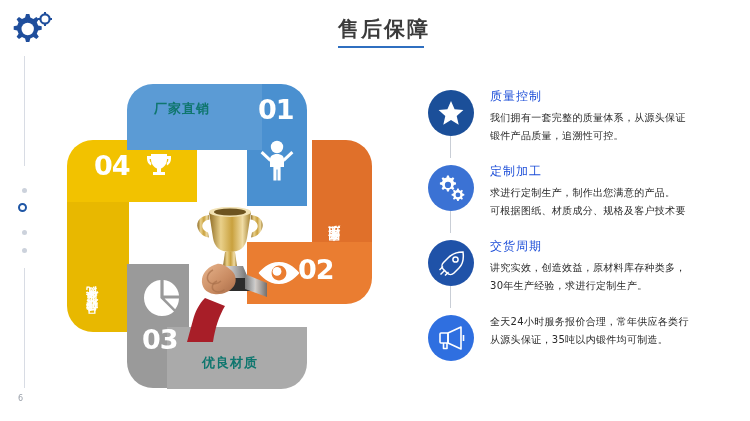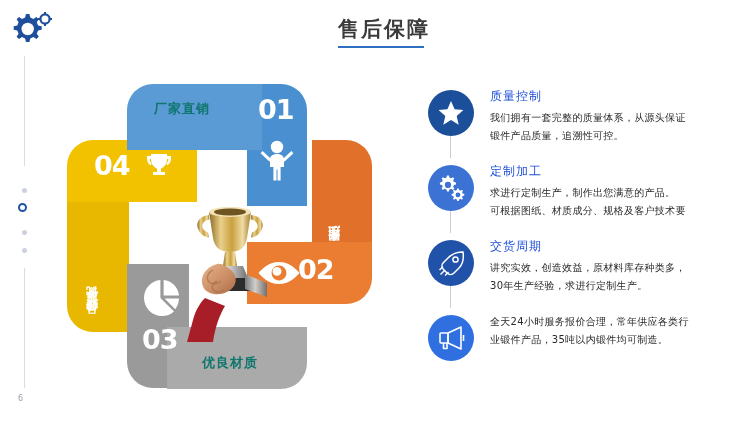--- a/index.html
+++ b/index.html
@@ -251,18 +251,18 @@
           <g fill="none" stroke="#fff" stroke-width="1.6" stroke-linejoin="round">
             <path d="M24 2 L11 8 v10 l13 6z"></path>
             <rect x="3" y="8" width="8" height="10" rx="1"></rect>
             <path d="M6.5 18 v5.5 h3.5 V18"></path>
             <path d="M26.5 10 v6"></path>
           </g>
         </svg>
       </div>
       <div class="body">
         <p>全天24小时服务报价合理，常年供应各类行</p>
-        <p>业锻件产品，35吨以内锻件均可制造。</p>
+        <p>从源头保证，35吨以内锻件均可制造。</p>
       </div>
     </div>
 
   </div>
 </div>
 
 </body></html>

